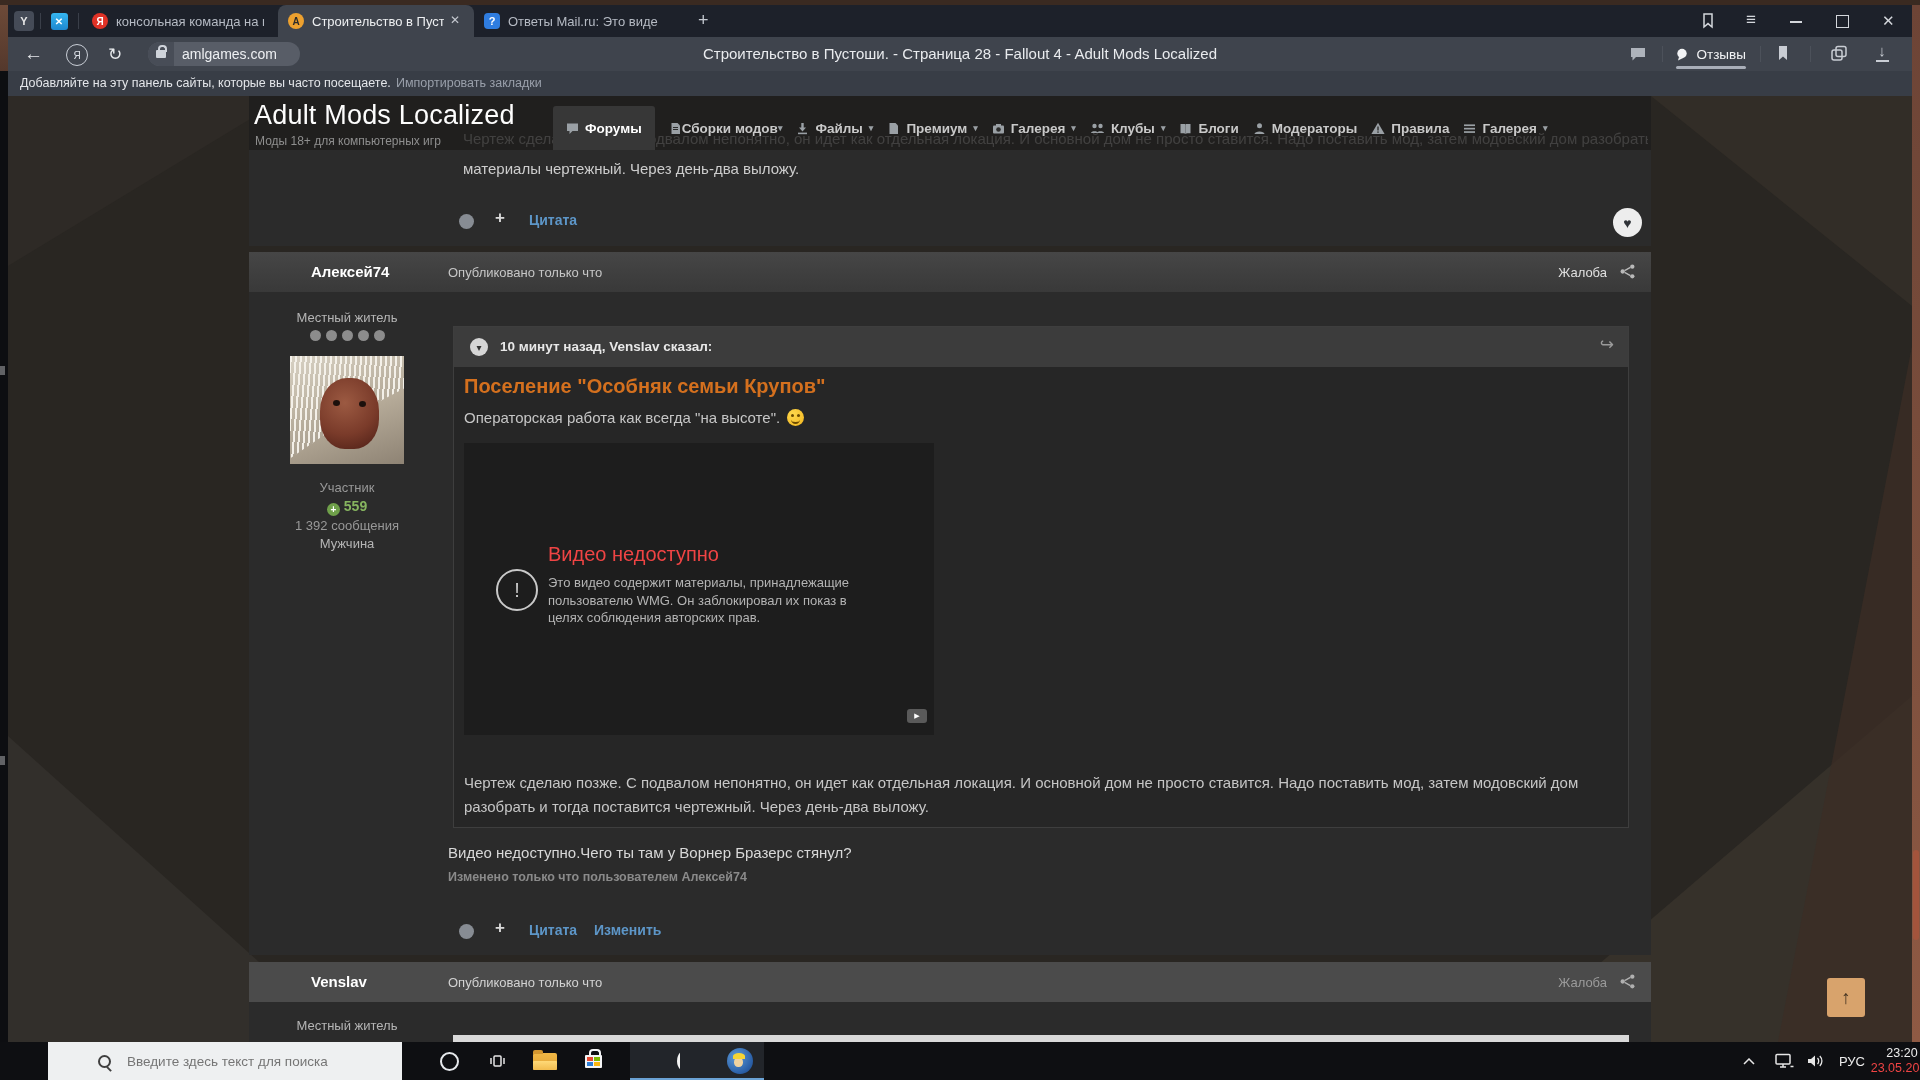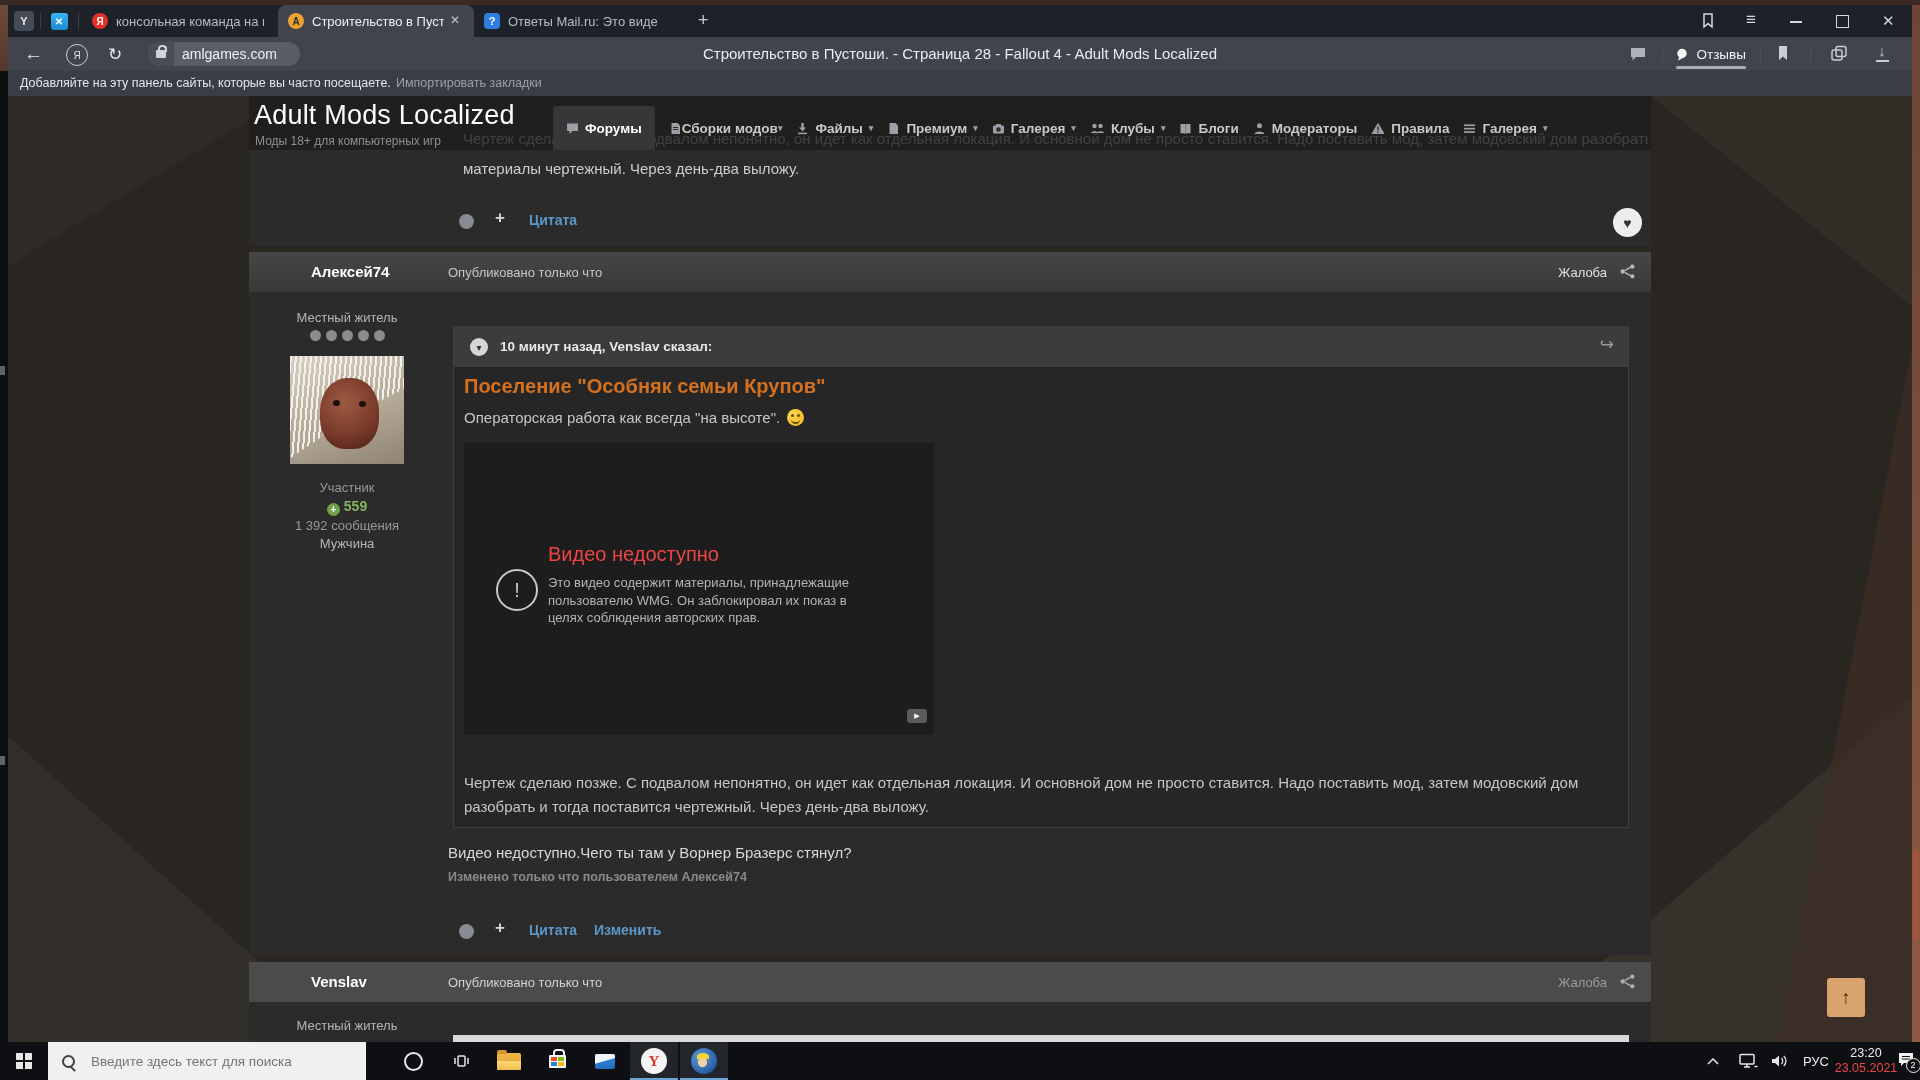--- a/index.html
+++ b/index.html
@@ -40,21 +40,21 @@
     background:repeating-linear-gradient(95deg,rgba(246,243,236,.95) 0 2px,rgba(175,170,158,.25) 2px 5px);
     clip-path:polygon(0 0,100% 0,100% 30%,55% 55%,0 95%);}
   .avatar .face{position:absolute;left:26%;top:20%;width:52%;height:66%;
     border-radius:46% 46% 42% 42%;
     background:radial-gradient(circle at 42% 35%,#9c5a42,#7a3b2a 55%,#55241a 90%);}
   .avatar .face::before{content:"";position:absolute;left:22%;top:32%;width:7px;height:6px;
     border-radius:50%;background:#1c100c;box-shadow:26px 1px 0 #1c100c;}
 
   
   #taskbar{left:0;top:1042px;width:1920px;height:38px;background:#0e0f12;}
-  .tb-slot{position:absolute;top:0;height:38px;display:flex;align-items:center;justify-content:center;}
+  .tb-slot{position:absolute;top:0;height:38px;display:flex;align-items:center;justify-content:center;padding-left:36px;}
   .tb-active{background:#22252a;box-shadow:inset 0 -2px 0 #6ba3d6;}
   .folder{width:24px;height:17px;position:relative;background:linear-gradient(#f0b845,#e0a035);border-radius:2px;}
   .folder::before{content:"";position:absolute;top:-3px;left:0;width:10px;height:4px;background:#d3962f;border-radius:2px 2px 0 0;}
   .folder::after{content:"";position:absolute;left:0;bottom:0;width:100%;height:9px;
     background:linear-gradient(#ffd977,#f2bc4e);border-radius:1px;}
   .bag{width:17px;height:13px;background:#f4f5f6;border-radius:1px;position:relative;
     display:grid;grid-template-columns:6px 6px;grid-template-rows:4px 4px;gap:1px;
     justify-content:center;align-content:center;}
   .bag::before{content:"";position:absolute;top:-6px;left:4px;width:8px;height:6px;
     border:2px solid #f4f5f6;border-bottom:none;border-radius:4px 4px 0 0;}

